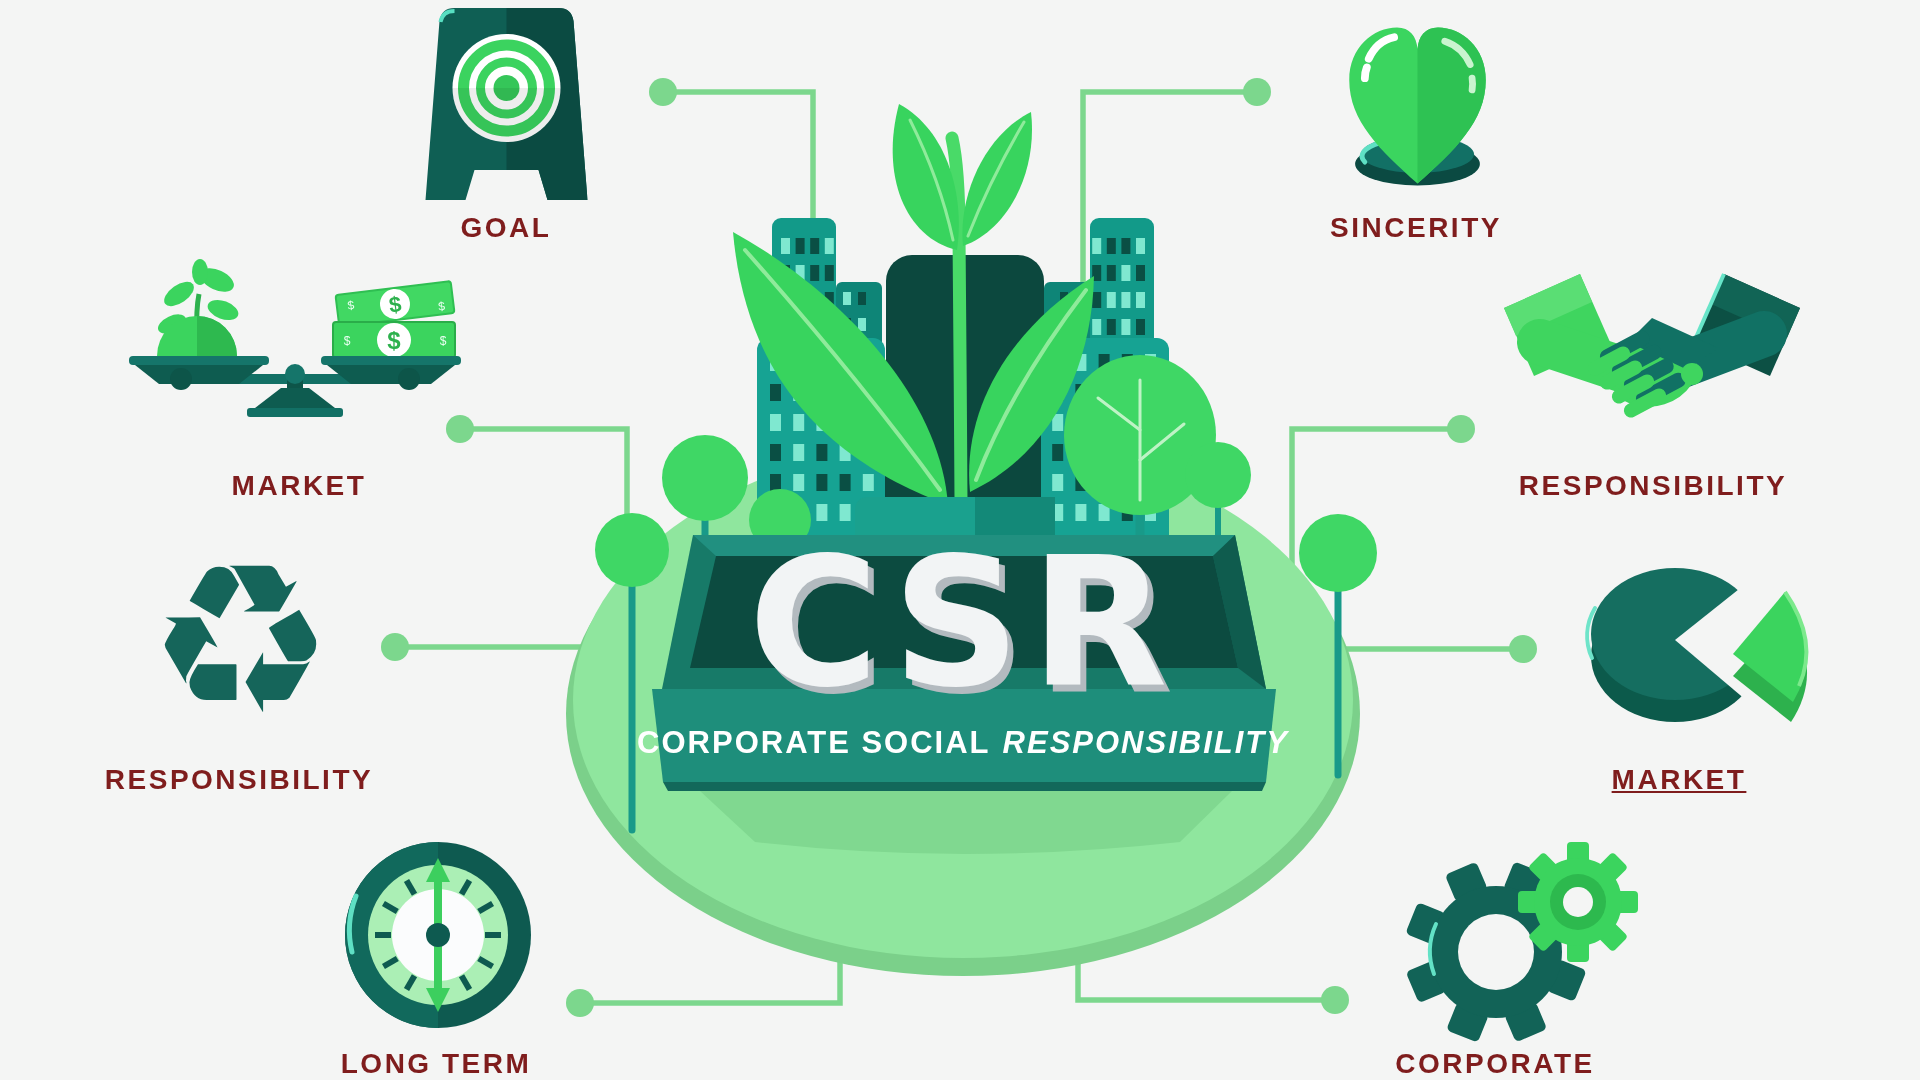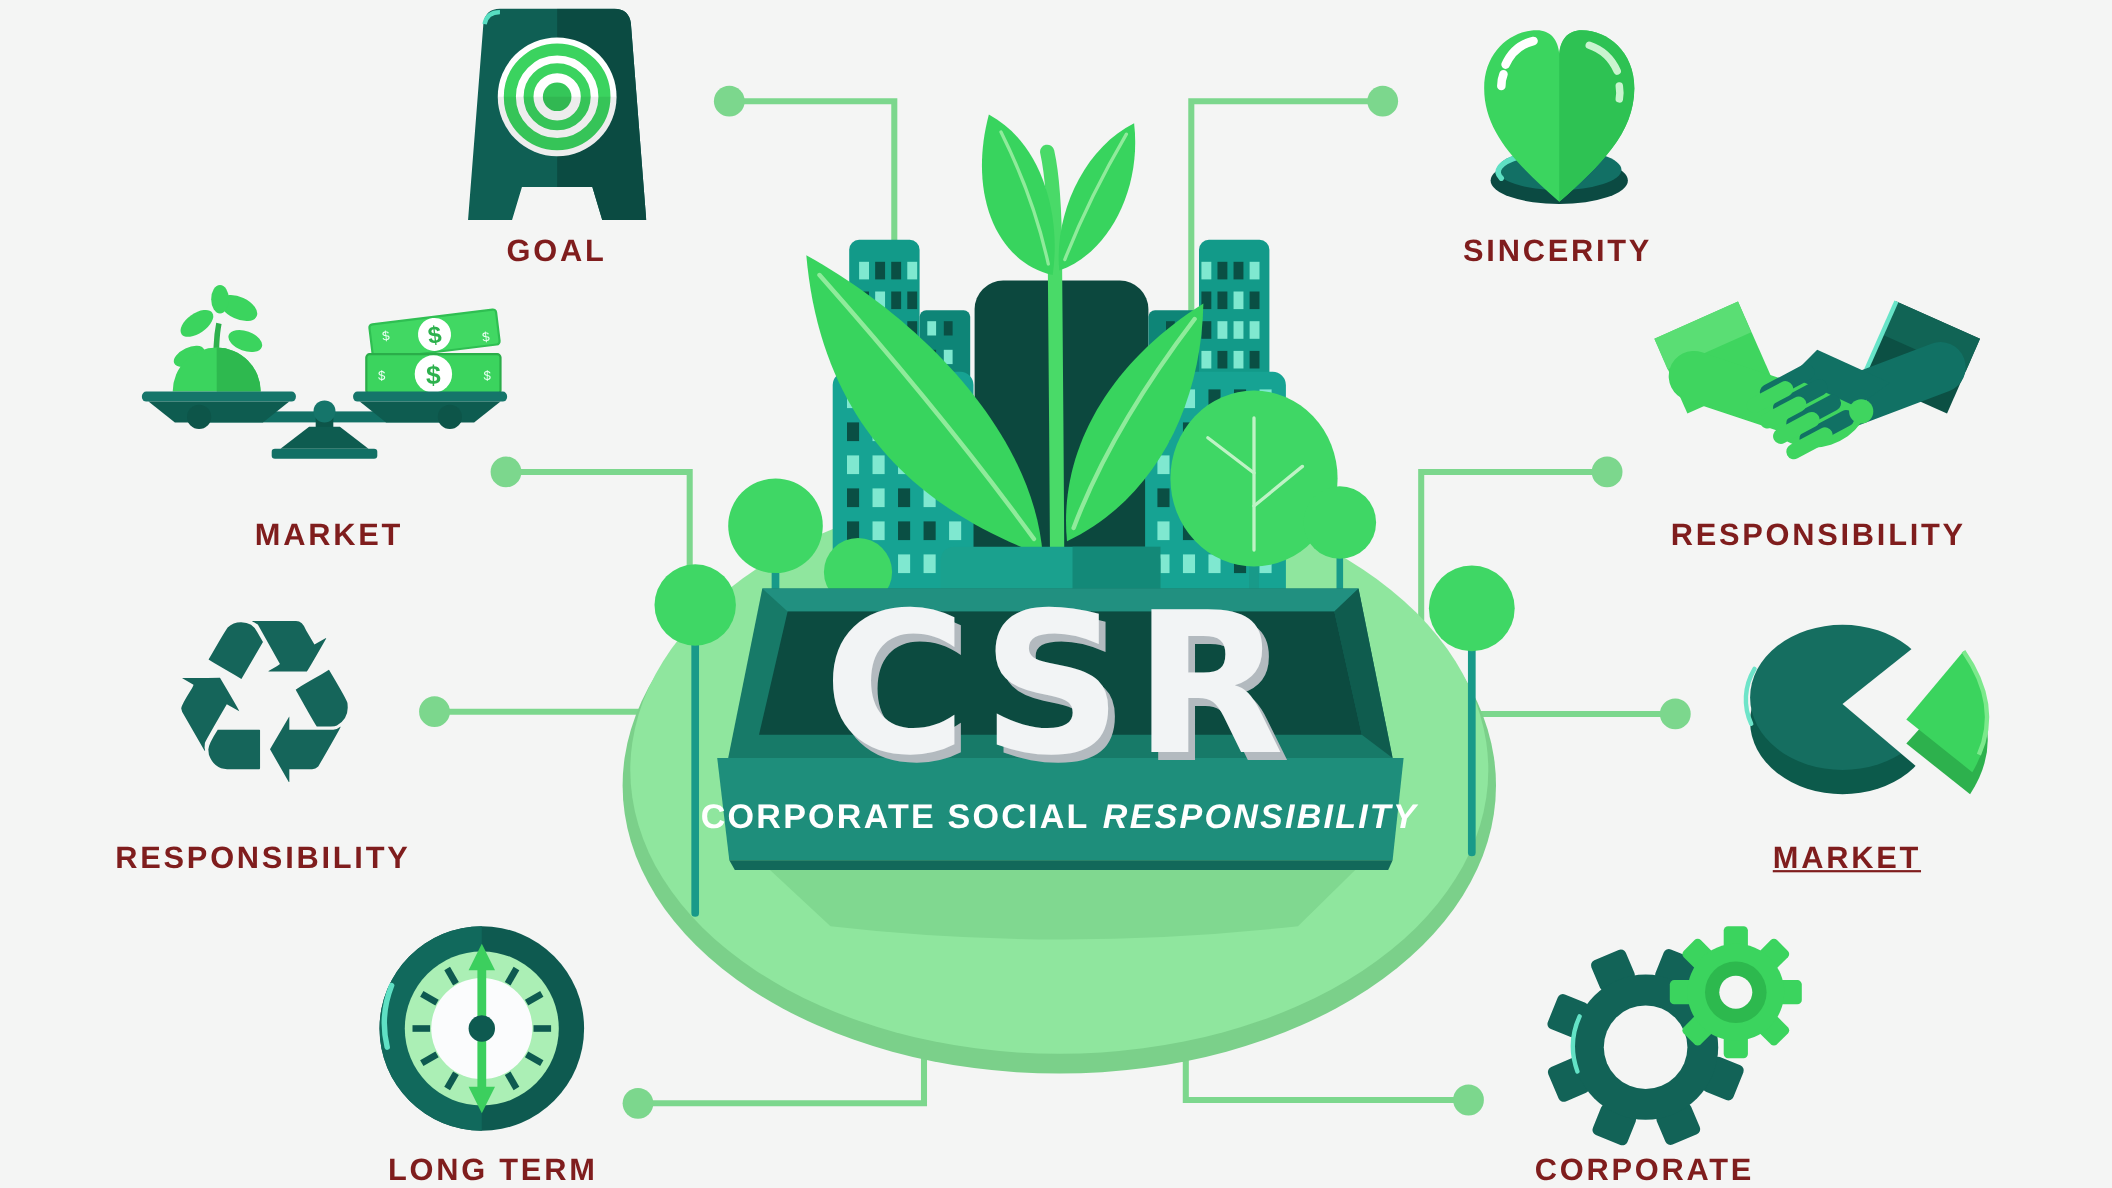--- a/index.html
+++ b/index.html
@@ -340,21 +340,21 @@
       <rect x="95" y="38" width="6" height="16" transform="rotate(300 98 101)"></rect>
       <rect x="95" y="38" width="6" height="16" transform="rotate(330 98 101)"></rect>
     </g>
     <circle cx="98" cy="101" r="46" fill="#fbfcfd"></circle>
     <line x1="98" y1="44" x2="98" y2="158" stroke="#3ccf5e" stroke-width="8"></line>
     <polygon points="98,24 86,48 110,48" fill="#3ccf5e"></polygon>
     <polygon points="98,178 86,154 110,154" fill="#3ccf5e"></polygon>
     <circle cx="98" cy="101" r="12" fill="#0e5a50"></circle>
   </svg>
 </div>
-<div class="node-label" style="left:436px;top:1050px;margin-left:12px;">LONG TERM</div>
+<div class="node-label" style="left:436px;top:1050px;">LONG TERM</div>
 
 <div class="node" style="left:1396px;top:824px;width:258px;height:225px;">
   <svg viewBox="0 0 258 225">
 
     <g fill="#126357">
       <rect x="83" y="37" width="34" height="30" rx="5" transform="rotate(22 100 128)"></rect>
       <rect x="83" y="37" width="34" height="30" rx="5" transform="rotate(67 100 128)"></rect>
       <rect x="83" y="37" width="34" height="30" rx="5" transform="rotate(112 100 128)"></rect>
       <rect x="83" y="37" width="34" height="30" rx="5" transform="rotate(157 100 128)"></rect>
       <rect x="83" y="37" width="34" height="30" rx="5" transform="rotate(202 100 128)"></rect>

